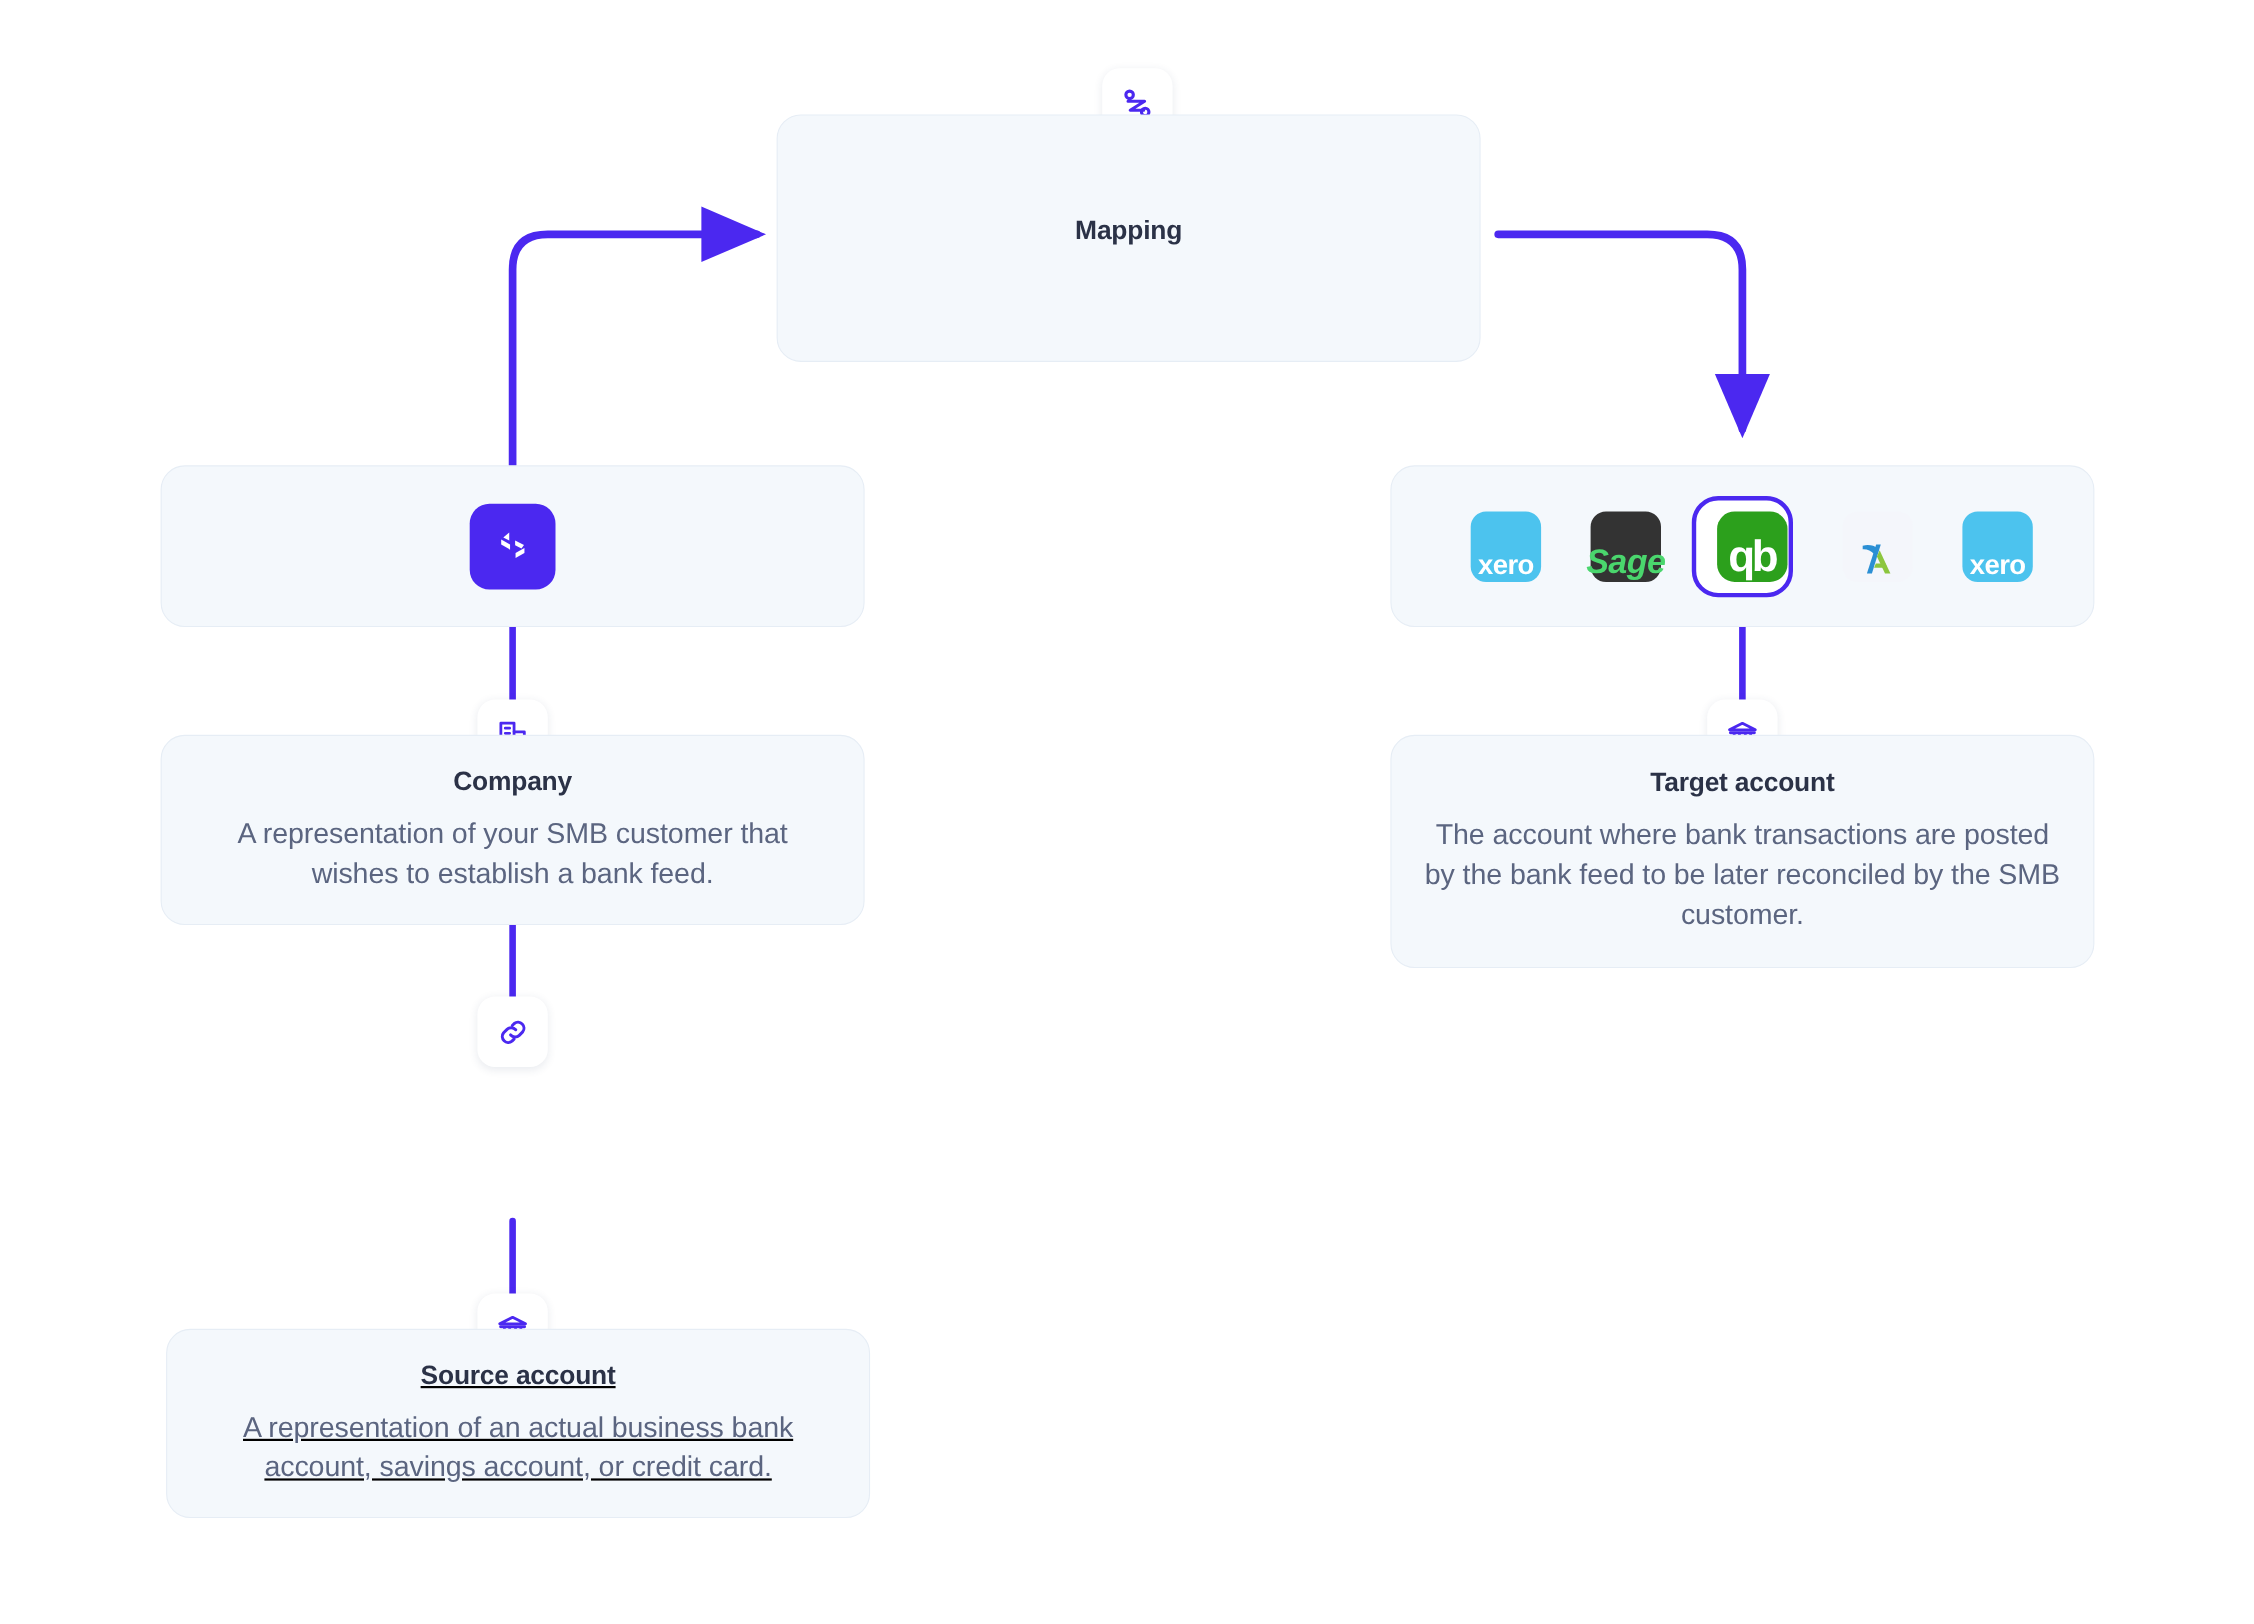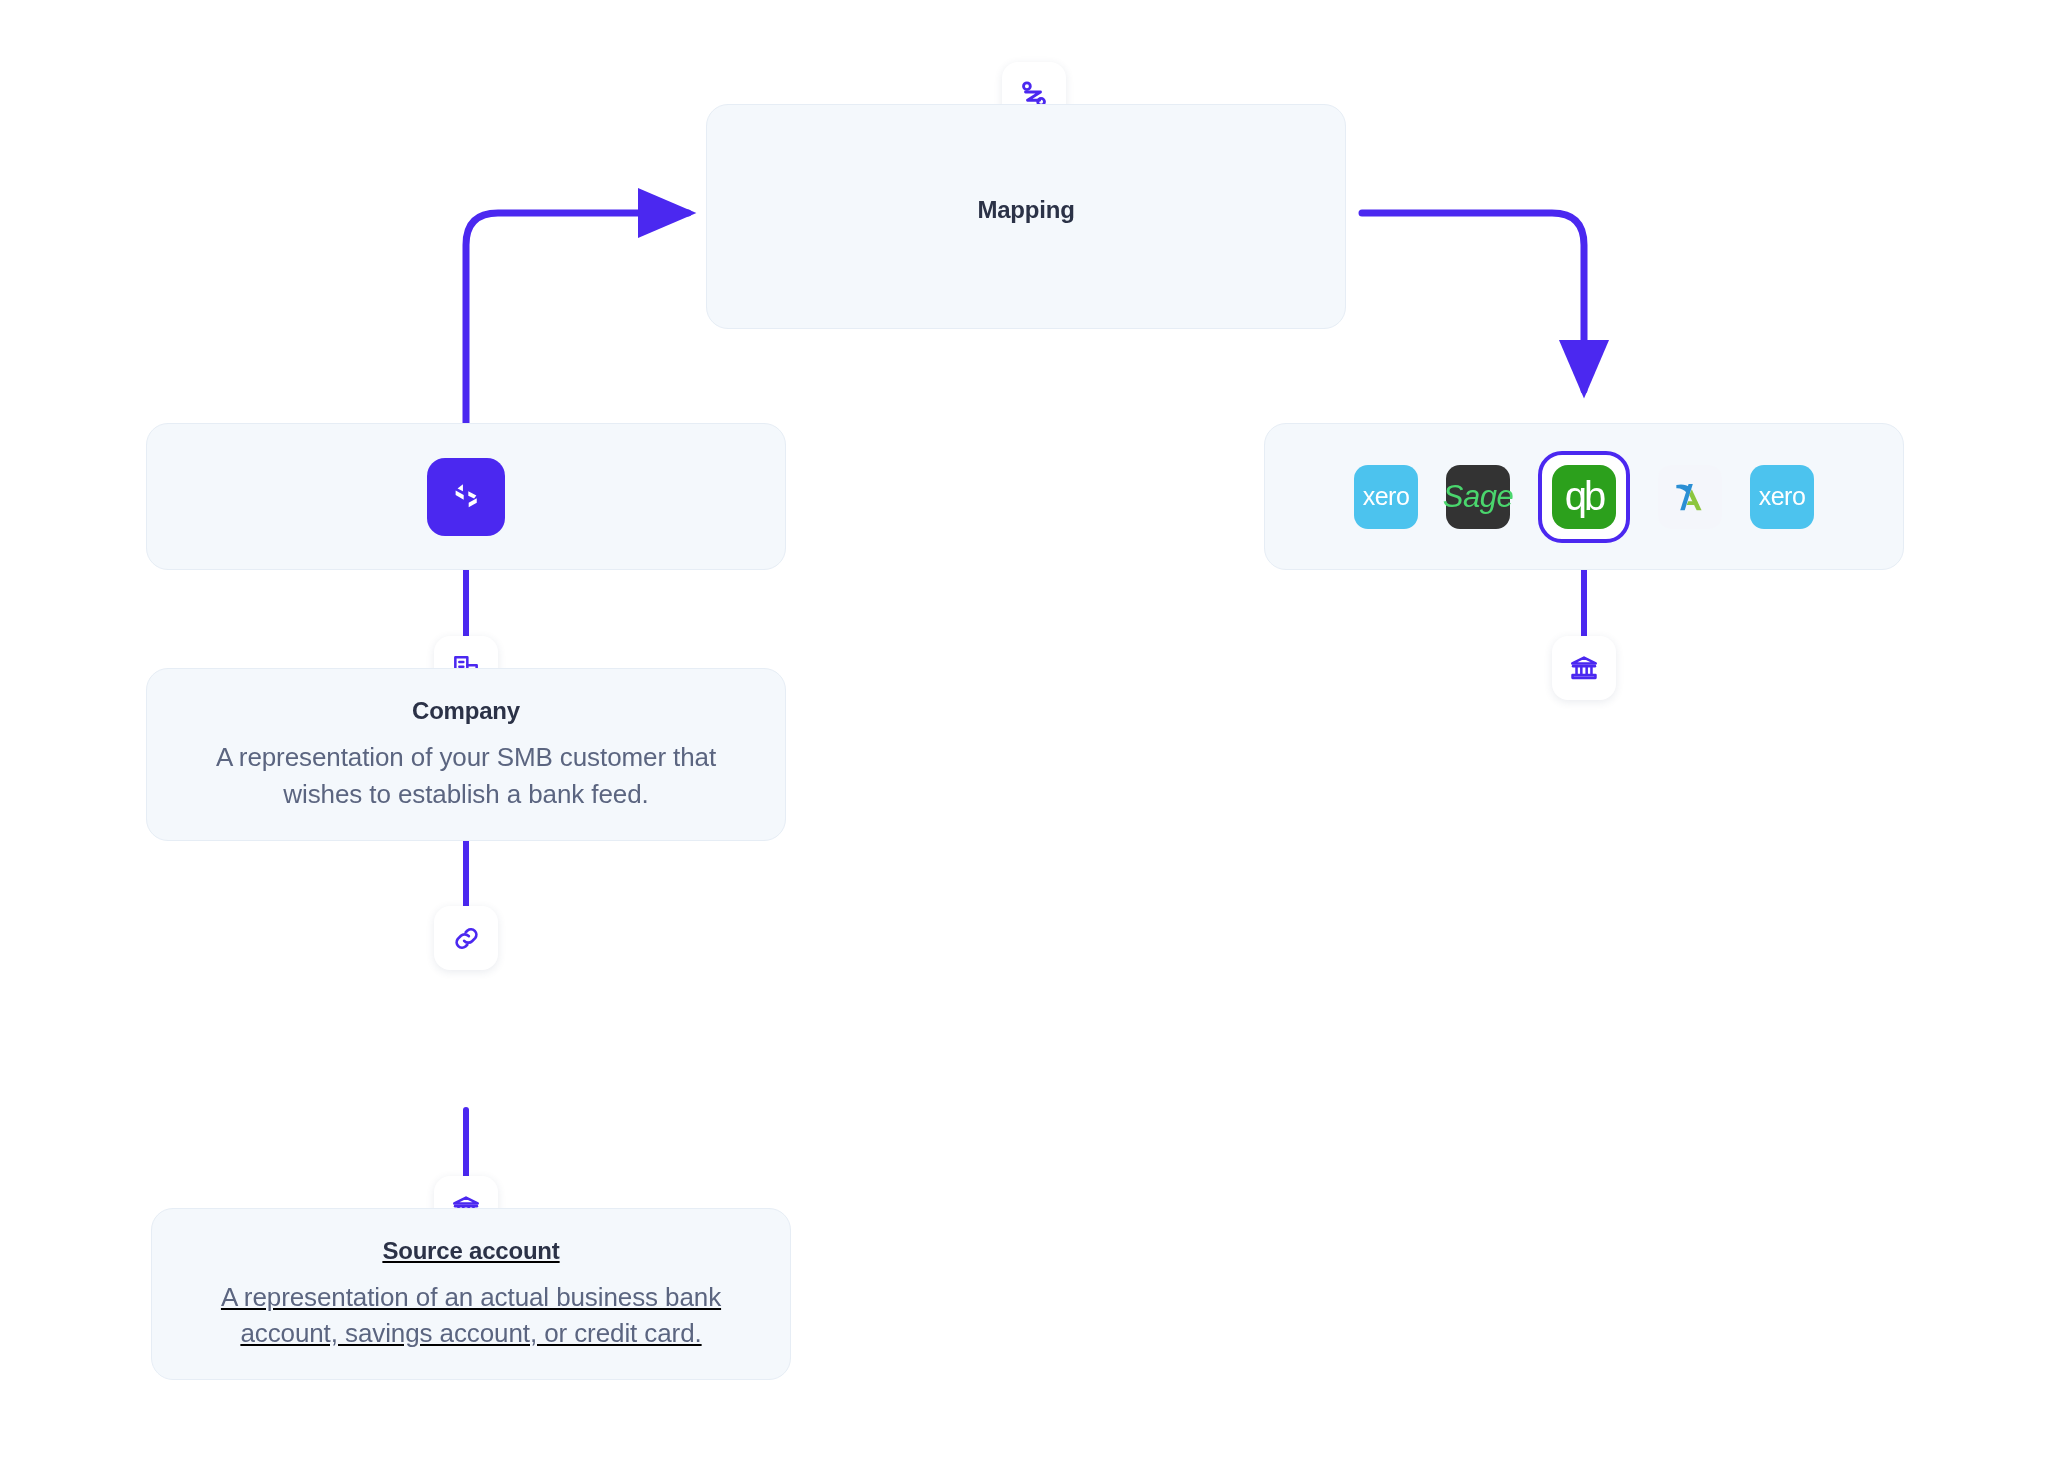--- a/index.html
+++ b/index.html
@@ -77,25 +77,26 @@
     justify-content: center;
     gap: 28px;
     width: 100%;
     height: 100%;
   }
   .logo {
     width: 64px;
     height: 64px;
     border-radius: 14px;
     display: flex;
-    align-items: center;
+    align-items: flex-end;
     justify-content: center;
     box-sizing: border-box;
     position: relative;
-    font-weight: normal;
+    font-weight: bold;
+    margin-left: 17px;
   }
   .logo-xero {
     background: #4cc3ee;
     color: #ffffff;
     font-size: 25px;
     letter-spacing: -0.5px;
   }
   .logo-sage {
     background: #333333;
     color: #4ad66d;
@@ -282,14 +283,18 @@
     <span>
       <svg width="32" height="32" viewBox="0 0 24 24" fill="none" stroke="#4b28f0" stroke-width="1.9" stroke-linecap="round" stroke-linejoin="round">
         <path d="M3.2 8.6 L12 4.2 L20.8 8.6 Z"></path>
         <path d="M3.8 10.6 L20.2 10.6"></path>
         <path d="M6.4 11.2 L6.4 16.6 M10 11.2 L10 16.6 M14 11.2 L14 16.6 M17.6 11.2 L17.6 16.6"></path>
         <path d="M3.4 17.2 L20.6 17.2 L20.6 19.4 L3.4 19.4 Z"></path>
       </svg>
     </span>
   </div>
 
+  <div class="card" style="left:1264px; top:668px; width:640px; height:212px;">
+    <div class="card-title">Target account</div>
+    <div class="card-desc" style="max-width:600px;">The account where bank transactions are posted by the bank feed to be later reconciled by the SMB customer.</div>
+  </div>
 
 </div>
 
 </body></html>

